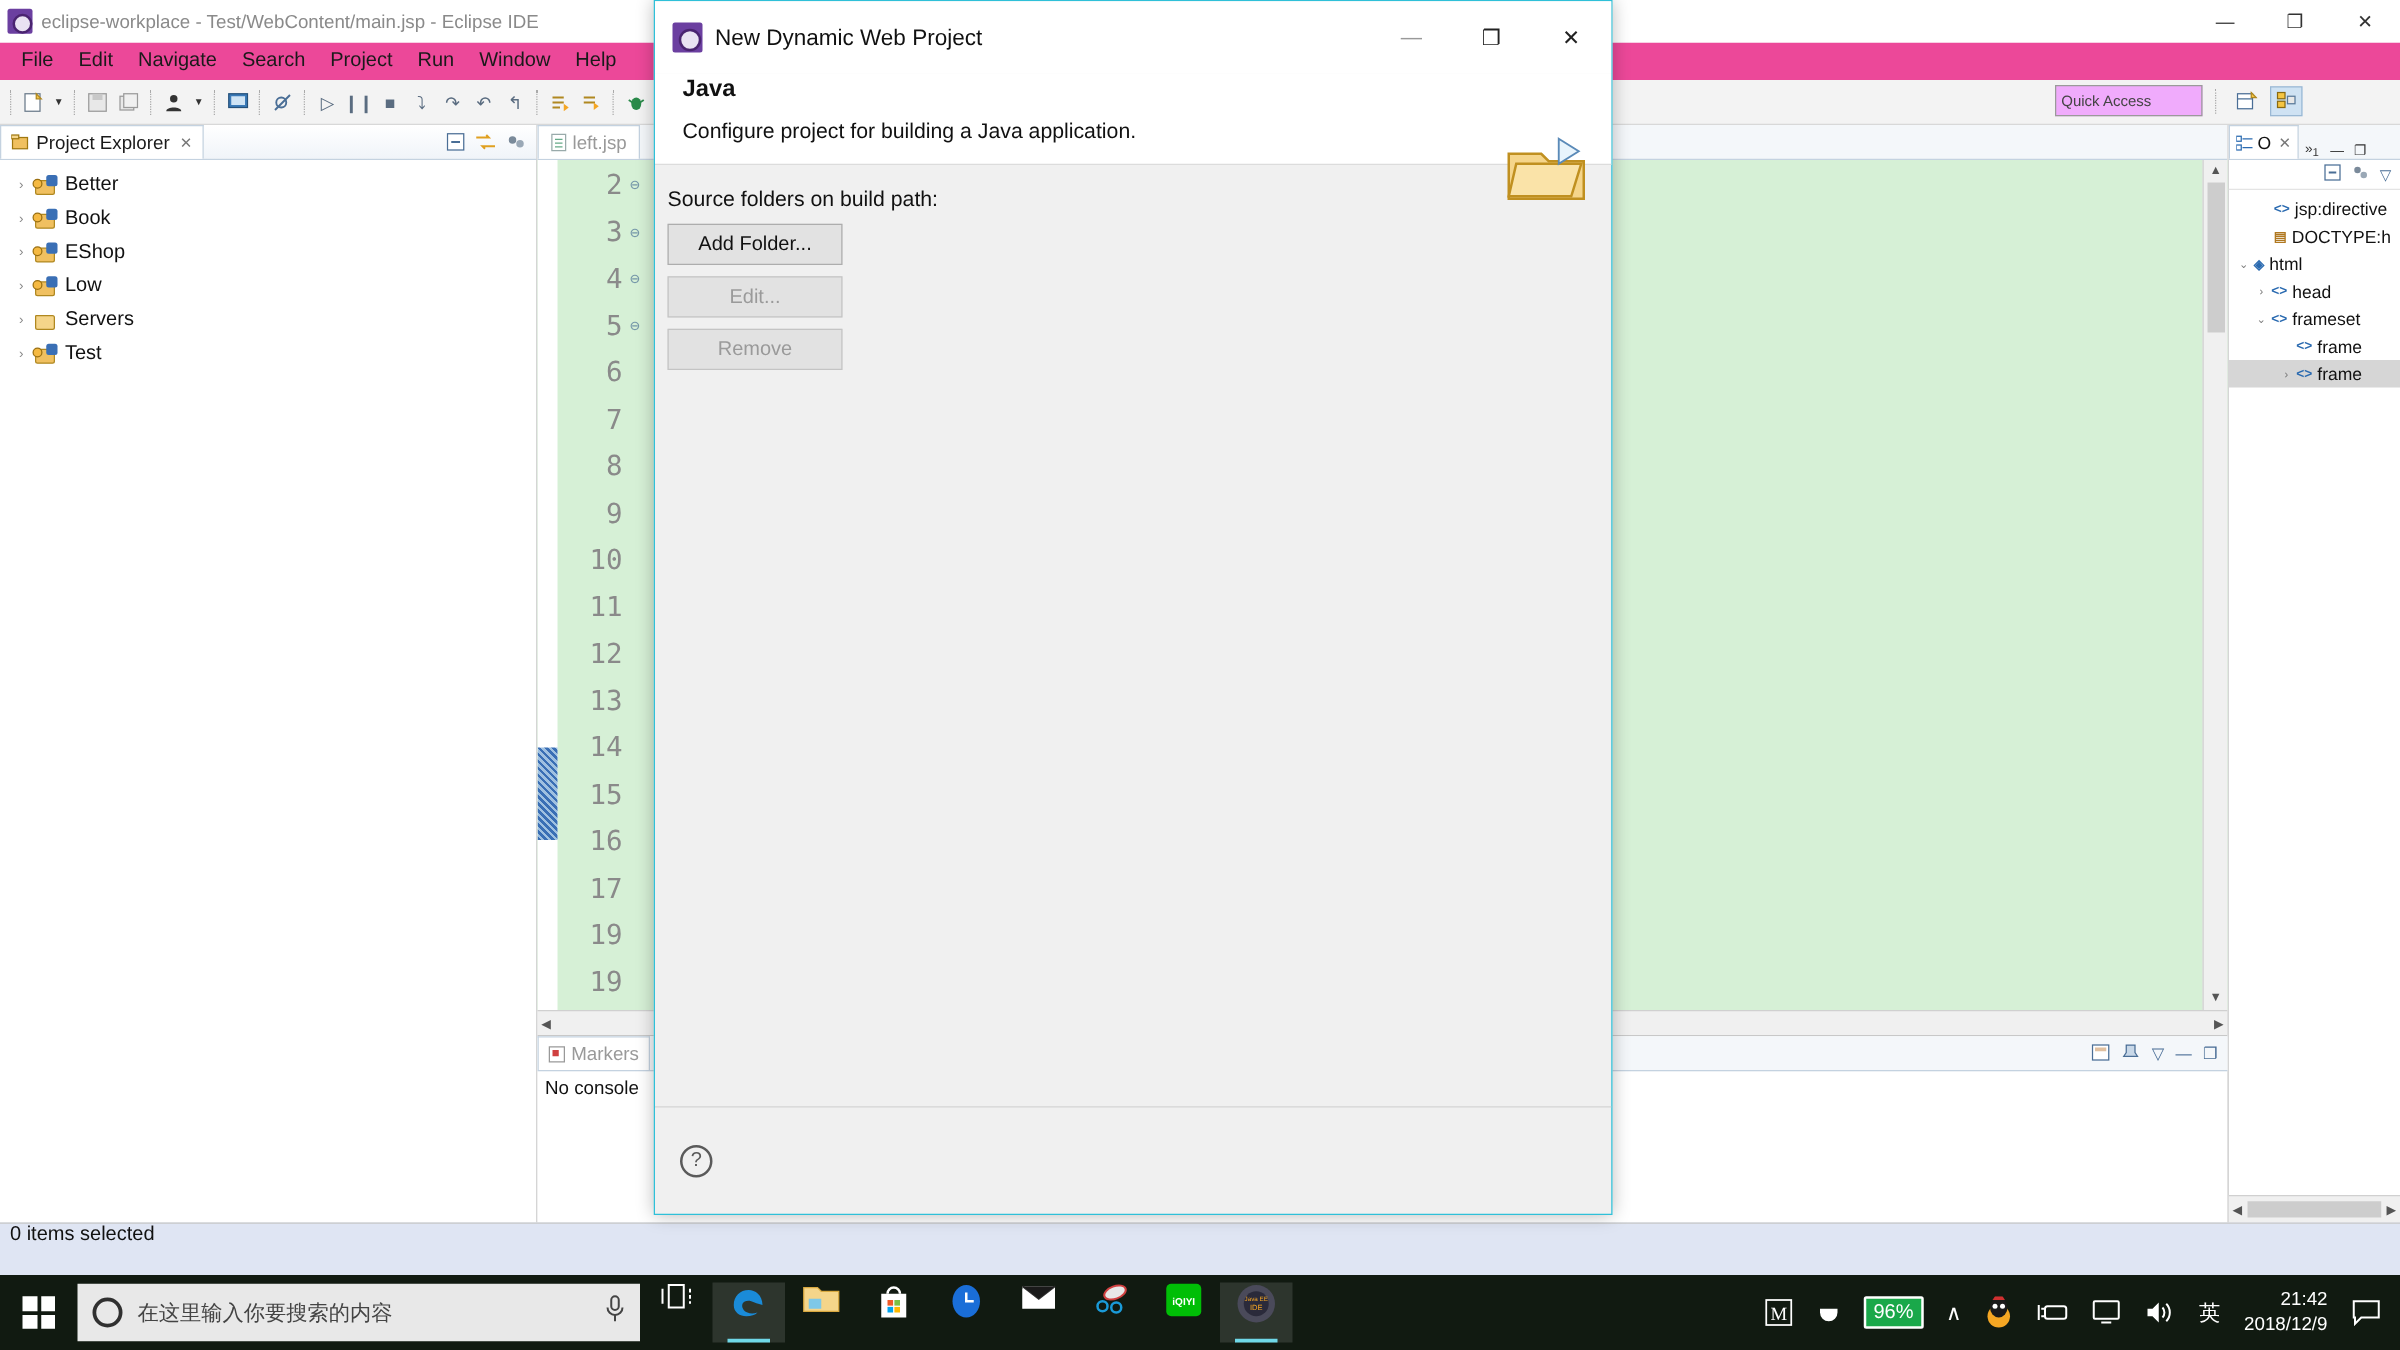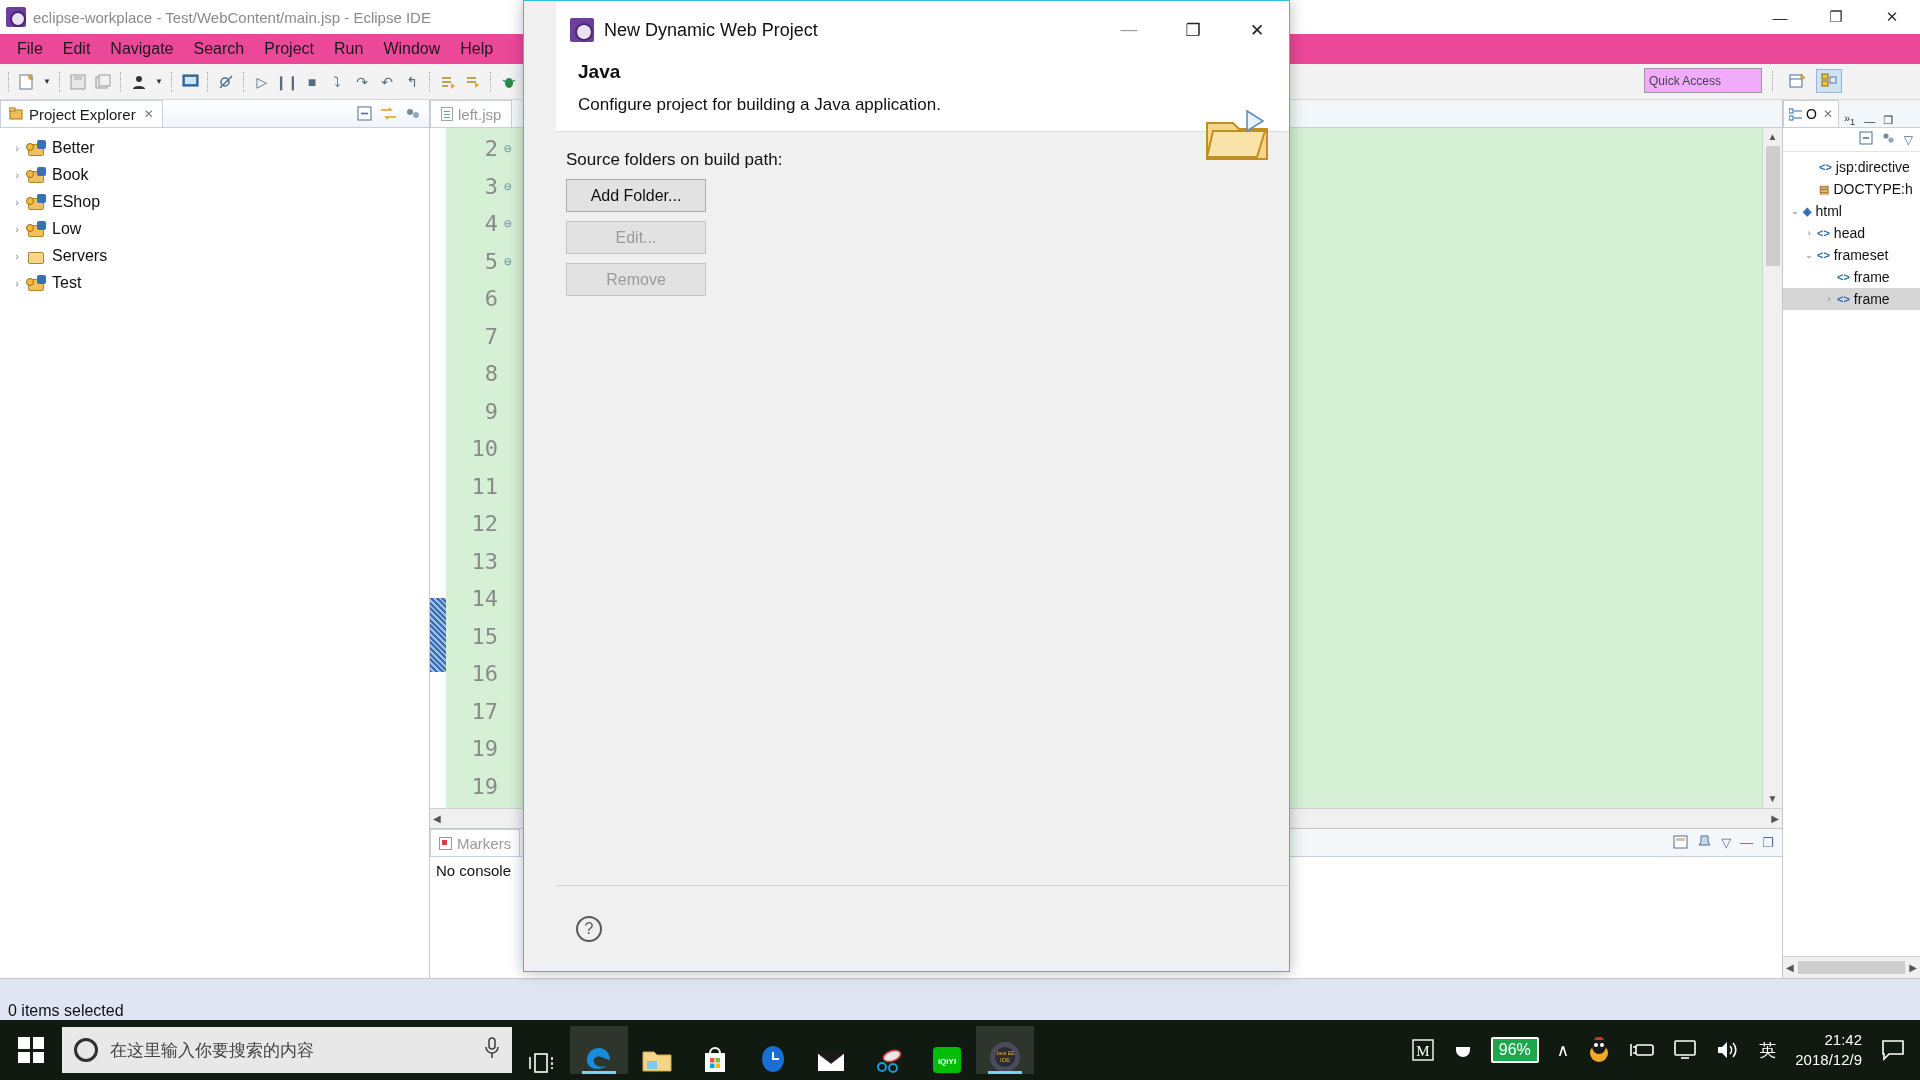--- a/index.html
+++ b/index.html
@@ -253,31 +253,31 @@
   .ol-scroll {
     height: 22px; background: #f0f0f0; border-top: 1px solid #d0d0d0;
     display: flex; align-items: center; justify-content: space-between;
     padding: 0 3px; font-size: 10px; color: #555;
   }
   .ol-thumb { height: 13px; background: #cdcdcd; flex: 1; margin: 0 4px; }
 
   
   .status-bar {
     position: absolute; left: 0; bottom: 0; width: 1920px; height: 42px;
-    background: #dfe5f3; display: flex; align-items: flex-end;
+    background: #dfe5f3; display: flex; align-items: flex-start;
     padding-left: 8px; font-size: 16px; color: #111;
     border-top: 1px solid #c8c8c8;
   }
 
   
   .dialog {
     position: absolute; left: 523px; top: 0px; width: 767px; height: 972px;
     background: #f0f0f0; border: 1px solid #2fc0d8;
     box-shadow: 0 0 14px rgba(0,0,0,.28);
-    display: flex; flex-direction: column; padding-left: 32px;
+    display: flex; flex-direction: column;
   }
   .dlg-title {
     height: 58px; background: #ffffff; display: flex; align-items: center;
     padding-left: 14px; position: relative; flex: none;
   }
   .dlg-title-ico {
     width: 24px; height: 24px; margin-right: 10px; background: #6b3fa0;
     border-radius: 2px; position: relative;
   }
   .dlg-title-ico::after {
@@ -369,21 +369,21 @@
   .search-box {
     width: 450px; height: 46px; background: #e8e8e8; display: flex;
     align-items: center; padding: 0 12px; gap: 12px;
   }
   .cortana {
     width: 24px; height: 24px; border-radius: 50%; border: 3px solid #303030;
   }
   .search-ph { flex: 1; font-size: 17px; color: #444; }
   .mic { font-size: 20px; color: #444; }
   .tb-task {
-    width: 58px; height: 48px; display: flex; align-items: flex-end;
+    width: 58px; height: 48px; display: flex; align-items: flex-start;
     justify-content: center; position: relative;
   }
   .tb-task.active { background: rgba(255,255,255,.12); }
   .tb-task .underline {
     position: absolute; bottom: 0; left: 12px; right: 12px; height: 3px;
     background: #6fd8e8;
   }
   .tray {
     margin-left: auto; display: flex; align-items: center; gap: 0px;
     padding-right: 6px; height: 60px;

